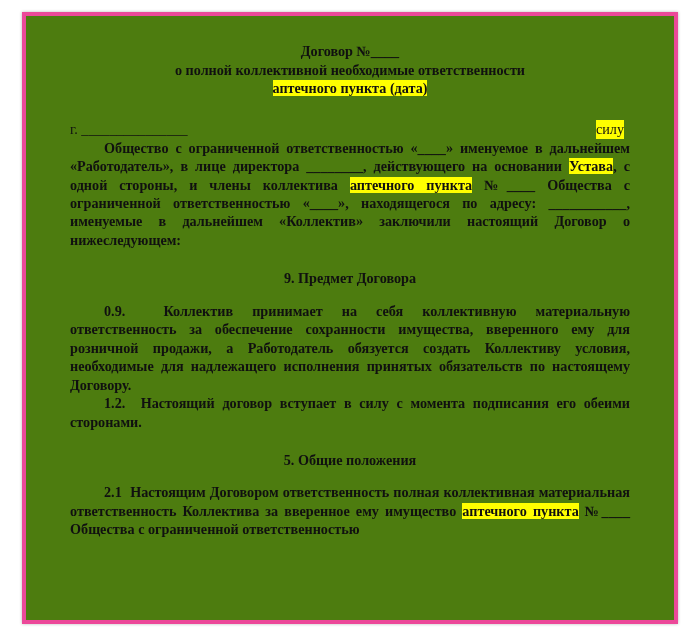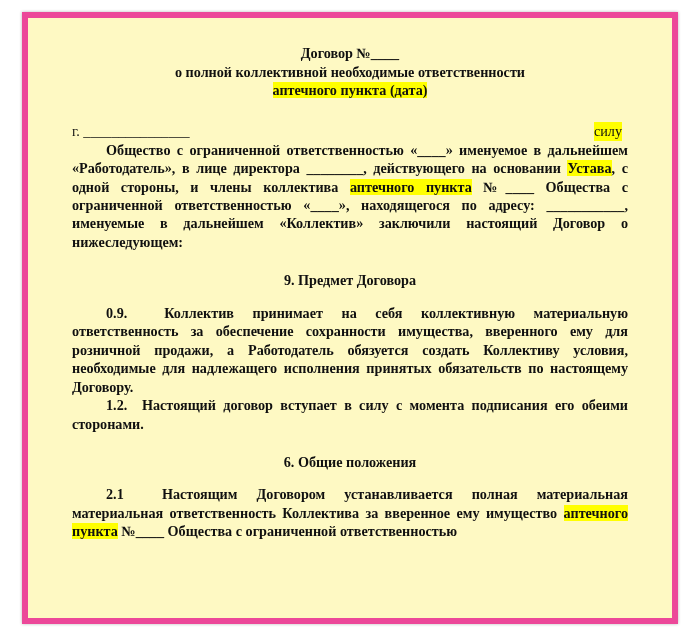--- a/index.html
+++ b/index.html
@@ -12,22 +12,22 @@
     height: 631px;
     overflow: hidden;
     font-family: "Liberation Serif", serif;
   }
   .page-frame {
     position: absolute;
     left: 22px;
     top: 12px;
     width: 656px;
     height: 612px;
-    background: #fef9c3;
-    border: 6px solid #ec4899;
+    background: #4d7c0f;
+    border: 4px solid #ec4899;
     box-shadow: 0 0 3px rgba(0,0,0,0.28);
     overflow: hidden;
     box-sizing: border-box;
   }
   .doc-body {
     padding: 26px 44px 0 44px;
     font-size: 14.2px;
     line-height: 1.30;
     color: #101010;
     text-align: justify;
@@ -90,18 +90,18 @@
     </div>
 
     <p class="para gap-top"><span>Общество с ограниченной ответственностью «____» именуемое в дальнейшем «Работодатель», в лице директора ________, действующего на основании </span><span class="hl">Устава</span><span>, с одной стороны,  и члены коллектива </span><span class="hl">аптечного пункта</span><span> №____ Общества с ограниченной ответственностью «____», находящегося по адресу: ___________, именуемые в дальнейшем «Коллектив» заключили настоящий Договор о нижеследующем:</span></p>
 
     <div class="section-heading">9.  Предмет Договора</div>
 
     <p class="para"><span>0.9.</span>&nbsp;&nbsp;<span>Коллектив принимает на себя коллективную материальную ответственность за обеспечение сохранности имущества, вверенного ему для розничной продажи, а Работодатель обязуется создать Коллективу условия, необходимые для надлежащего исполнения принятых обязательств по настоящему Договору.</span></p>
 
     <p class="para"><span>1.2.</span>&nbsp;&nbsp;<span>Настоящий договор вступает в силу с момента подписания его обеими сторонами.</span></p>
 
-    <div class="section-heading">6.  Общие положения</div>
+    <div class="section-heading">5.  Общие положения</div>
 
-    <p class="para"><span>2.1</span>&nbsp;&nbsp;<span>Настоящим Договором устанавливается полная материальная материальная ответственность Коллектива за вверенное ему имущество </span><span class="hl">аптечного пункта</span><span> №____ Общества с ограниченной ответственностью</span></p>
+    <p class="para"><span>2.1</span>&nbsp;&nbsp;<span>Настоящим Договором ответственность полная коллективная материальная ответственность Коллектива за вверенное ему имущество </span><span class="hl">аптечного пункта</span><span> №____ Общества с ограниченной ответственностью</span></p>
 
   </div>
 </div>
 
 </body></html>

